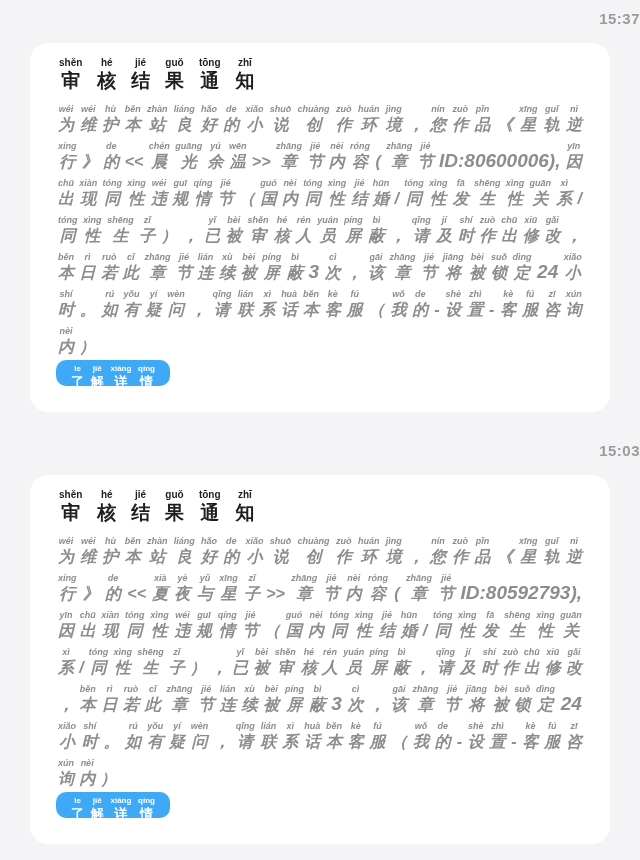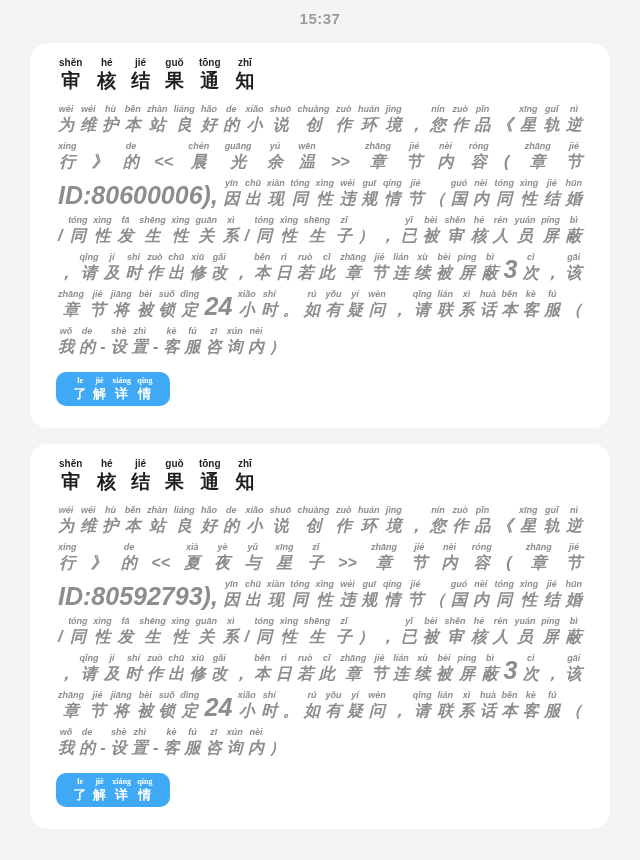--- a/index.html
+++ b/index.html
@@ -13,21 +13,21 @@
   }
   *{box-sizing:border-box;}
   html,body{margin:0;padding:0;}
   body{
     width:640px;height:860px;overflow:hidden;
     background:var(--page-bg);
     font-family:"Liberation Sans",sans-serif;
   }
   .screen{width:640px;height:860px;}
   .timestamp{
-    text-align:center;
+    text-align:right;
     color:var(--timestamp-text);
     font-size:15px;font-weight:700;letter-spacing:.5px;
     padding-top:10px;
   }
   .timestamp.second{padding-top:30px;}
   .card{
     background:var(--card-bg);
     border-radius:18px;
     margin:16px 30px 0 30px;
     padding:14px 26px 22px 26px;
@@ -38,49 +38,49 @@
   .title .ch{font-size:19px;line-height:23px;font-weight:700;color:var(--title-text);}
   .body{
     text-align:justify;
     font-size:4px; 
     color:var(--body-text);
     font-style:italic;
   }
   .tok{display:inline-block;vertical-align:baseline;margin:3px 2px;}
   .py{display:block;text-align:center;font-size:9px;line-height:11px;font-weight:700;color:inherit;}
   .ch{display:block;text-align:center;font-size:16px;line-height:20px;font-weight:600;color:inherit;}
-  .body .tok.latin .ch{font-size:25px;font-weight:700;letter-spacing:0;}
+  .body .tok.latin .ch{font-size:19px;font-weight:700;letter-spacing:0;}
   .detail-btn{
     display:inline-block;
-    margin-top:12px;
-    min-width:114px;height:34px;
+    min-width:114px;height:26px;
     padding:4px 10px 5px 10px;
     border:none;border-radius:10px;
     background:var(--button-bg);
     color:var(--button-text);
     text-align:center;cursor:pointer;
-    font-family:Liberation Serif, serif;
+    font-family:Liberation Sans, sans-serif;
   }
   .detail-btn .tok{margin:0 1.5px;}
   .detail-btn .py{font-size:8px;line-height:10px;font-weight:700;}
   .detail-btn .ch{font-size:13px;line-height:16px;font-weight:700;}
 </style>
 </head>
 <body>
 
 <div class="screen">
 
   <div class="timestamp">15:37</div>
 
   <section class="card">
     <h1 class="title"><span class="tok"><span class="py">shěn</span><span class="ch">审</span></span> <span class="tok"><span class="py">hé</span><span class="ch">核</span></span> <span class="tok"><span class="py">jié</span><span class="ch">结</span></span> <span class="tok"><span class="py">guǒ</span><span class="ch">果</span></span> <span class="tok"><span class="py">tōng</span><span class="ch">通</span></span> <span class="tok"><span class="py">zhī</span><span class="ch">知</span></span> </h1>
     <div class="body"><span class="tok"><span class="py">wéi</span><span class="ch">为</span></span> <span class="tok"><span class="py">wéi</span><span class="ch">维</span></span> <span class="tok"><span class="py">hù</span><span class="ch">护</span></span> <span class="tok"><span class="py">běn</span><span class="ch">本</span></span> <span class="tok"><span class="py">zhàn</span><span class="ch">站</span></span> <span class="tok"><span class="py">liáng</span><span class="ch">良</span></span> <span class="tok"><span class="py">hǎo</span><span class="ch">好</span></span> <span class="tok"><span class="py">de</span><span class="ch">的</span></span> <span class="tok"><span class="py">xiǎo</span><span class="ch">小</span></span> <span class="tok"><span class="py">shuō</span><span class="ch">说</span></span> <span class="tok"><span class="py">chuàng</span><span class="ch">创</span></span> <span class="tok"><span class="py">zuò</span><span class="ch">作</span></span> <span class="tok"><span class="py">huán</span><span class="ch">环</span></span> <span class="tok"><span class="py">jìng</span><span class="ch">境</span></span> <span class="tok"><span class="ch">，</span></span> <span class="tok"><span class="py">nín</span><span class="ch">您</span></span> <span class="tok"><span class="py">zuò</span><span class="ch">作</span></span> <span class="tok"><span class="py">pǐn</span><span class="ch">品</span></span> <span class="tok"><span class="ch">《</span></span> <span class="tok"><span class="py">xīng</span><span class="ch">星</span></span> <span class="tok"><span class="py">guǐ</span><span class="ch">轨</span></span> <span class="tok"><span class="py">nì</span><span class="ch">逆</span></span> <span class="tok"><span class="py">xíng</span><span class="ch">行</span></span> <span class="tok"><span class="ch">》</span></span> <span class="tok"><span class="py">de</span><span class="ch">的</span></span> <span class="tok"><span class="ch">&lt;&lt;</span></span> <span class="tok"><span class="py">chén</span><span class="ch">晨</span></span> <span class="tok"><span class="py">guāng</span><span class="ch">光</span></span> <span class="tok"><span class="py">yú</span><span class="ch">余</span></span> <span class="tok"><span class="py">wēn</span><span class="ch">温</span></span> <span class="tok"><span class="ch">&gt;&gt;</span></span> <span class="tok"><span class="py">zhāng</span><span class="ch">章</span></span> <span class="tok"><span class="py">jié</span><span class="ch">节</span></span> <span class="tok"><span class="py">nèi</span><span class="ch">内</span></span> <span class="tok"><span class="py">róng</span><span class="ch">容</span></span> <span class="tok"><span class="ch">(</span></span> <span class="tok"><span class="py">zhāng</span><span class="ch">章</span></span> <span class="tok"><span class="py">jié</span><span class="ch">节</span></span> <span class="tok latin"><span class="ch">ID:80600006),</span></span> <span class="tok"><span class="py">yīn</span><span class="ch">因</span></span> <span class="tok"><span class="py">chū</span><span class="ch">出</span></span> <span class="tok"><span class="py">xiàn</span><span class="ch">现</span></span> <span class="tok"><span class="py">tóng</span><span class="ch">同</span></span> <span class="tok"><span class="py">xìng</span><span class="ch">性</span></span> <span class="tok"><span class="py">wéi</span><span class="ch">违</span></span> <span class="tok"><span class="py">guī</span><span class="ch">规</span></span> <span class="tok"><span class="py">qíng</span><span class="ch">情</span></span> <span class="tok"><span class="py">jié</span><span class="ch">节</span></span> <span class="tok"><span class="ch">（</span></span> <span class="tok"><span class="py">guó</span><span class="ch">国</span></span> <span class="tok"><span class="py">nèi</span><span class="ch">内</span></span> <span class="tok"><span class="py">tóng</span><span class="ch">同</span></span> <span class="tok"><span class="py">xìng</span><span class="ch">性</span></span> <span class="tok"><span class="py">jié</span><span class="ch">结</span></span> <span class="tok"><span class="py">hūn</span><span class="ch">婚</span></span> <span class="tok"><span class="ch">/</span></span> <span class="tok"><span class="py">tóng</span><span class="ch">同</span></span> <span class="tok"><span class="py">xìng</span><span class="ch">性</span></span> <span class="tok"><span class="py">fā</span><span class="ch">发</span></span> <span class="tok"><span class="py">shēng</span><span class="ch">生</span></span> <span class="tok"><span class="py">xìng</span><span class="ch">性</span></span> <span class="tok"><span class="py">guān</span><span class="ch">关</span></span> <span class="tok"><span class="py">xì</span><span class="ch">系</span></span> <span class="tok"><span class="ch">/</span></span> <span class="tok"><span class="py">tóng</span><span class="ch">同</span></span> <span class="tok"><span class="py">xìng</span><span class="ch">性</span></span> <span class="tok"><span class="py">shēng</span><span class="ch">生</span></span> <span class="tok"><span class="py">zǐ</span><span class="ch">子</span></span> <span class="tok"><span class="ch">）</span></span> <span class="tok"><span class="ch">，</span></span> <span class="tok"><span class="py">yǐ</span><span class="ch">已</span></span> <span class="tok"><span class="py">bèi</span><span class="ch">被</span></span> <span class="tok"><span class="py">shěn</span><span class="ch">审</span></span> <span class="tok"><span class="py">hé</span><span class="ch">核</span></span> <span class="tok"><span class="py">rén</span><span class="ch">人</span></span> <span class="tok"><span class="py">yuán</span><span class="ch">员</span></span> <span class="tok"><span class="py">píng</span><span class="ch">屏</span></span> <span class="tok"><span class="py">bì</span><span class="ch">蔽</span></span> <span class="tok"><span class="ch">，</span></span> <span class="tok"><span class="py">qǐng</span><span class="ch">请</span></span> <span class="tok"><span class="py">jí</span><span class="ch">及</span></span> <span class="tok"><span class="py">shí</span><span class="ch">时</span></span> <span class="tok"><span class="py">zuò</span><span class="ch">作</span></span> <span class="tok"><span class="py">chū</span><span class="ch">出</span></span> <span class="tok"><span class="py">xiū</span><span class="ch">修</span></span> <span class="tok"><span class="py">gǎi</span><span class="ch">改</span></span> <span class="tok"><span class="ch">，</span></span> <span class="tok"><span class="py">běn</span><span class="ch">本</span></span> <span class="tok"><span class="py">rì</span><span class="ch">日</span></span> <span class="tok"><span class="py">ruò</span><span class="ch">若</span></span> <span class="tok"><span class="py">cǐ</span><span class="ch">此</span></span> <span class="tok"><span class="py">zhāng</span><span class="ch">章</span></span> <span class="tok"><span class="py">jié</span><span class="ch">节</span></span> <span class="tok"><span class="py">lián</span><span class="ch">连</span></span> <span class="tok"><span class="py">xù</span><span class="ch">续</span></span> <span class="tok"><span class="py">bèi</span><span class="ch">被</span></span> <span class="tok"><span class="py">píng</span><span class="ch">屏</span></span> <span class="tok"><span class="py">bì</span><span class="ch">蔽</span></span> <span class="tok latin"><span class="ch">3</span></span> <span class="tok"><span class="py">cì</span><span class="ch">次</span></span> <span class="tok"><span class="ch">，</span></span> <span class="tok"><span class="py">gāi</span><span class="ch">该</span></span> <span class="tok"><span class="py">zhāng</span><span class="ch">章</span></span> <span class="tok"><span class="py">jié</span><span class="ch">节</span></span> <span class="tok"><span class="py">jiāng</span><span class="ch">将</span></span> <span class="tok"><span class="py">bèi</span><span class="ch">被</span></span> <span class="tok"><span class="py">suǒ</span><span class="ch">锁</span></span> <span class="tok"><span class="py">dìng</span><span class="ch">定</span></span> <span class="tok latin"><span class="ch">24</span></span> <span class="tok"><span class="py">xiǎo</span><span class="ch">小</span></span> <span class="tok"><span class="py">shí</span><span class="ch">时</span></span> <span class="tok"><span class="ch">。</span></span> <span class="tok"><span class="py">rú</span><span class="ch">如</span></span> <span class="tok"><span class="py">yǒu</span><span class="ch">有</span></span> <span class="tok"><span class="py">yí</span><span class="ch">疑</span></span> <span class="tok"><span class="py">wèn</span><span class="ch">问</span></span> <span class="tok"><span class="ch">，</span></span> <span class="tok"><span class="py">qǐng</span><span class="ch">请</span></span> <span class="tok"><span class="py">lián</span><span class="ch">联</span></span> <span class="tok"><span class="py">xì</span><span class="ch">系</span></span> <span class="tok"><span class="py">huà</span><span class="ch">话</span></span> <span class="tok"><span class="py">běn</span><span class="ch">本</span></span> <span class="tok"><span class="py">kè</span><span class="ch">客</span></span> <span class="tok"><span class="py">fú</span><span class="ch">服</span></span> <span class="tok"><span class="ch">（</span></span> <span class="tok"><span class="py">wǒ</span><span class="ch">我</span></span> <span class="tok"><span class="py">de</span><span class="ch">的</span></span> <span class="tok"><span class="ch">-</span></span> <span class="tok"><span class="py">shè</span><span class="ch">设</span></span> <span class="tok"><span class="py">zhì</span><span class="ch">置</span></span> <span class="tok"><span class="ch">-</span></span> <span class="tok"><span class="py">kè</span><span class="ch">客</span></span> <span class="tok"><span class="py">fú</span><span class="ch">服</span></span> <span class="tok"><span class="py">zī</span><span class="ch">咨</span></span> <span class="tok"><span class="py">xún</span><span class="ch">询</span></span> <span class="tok"><span class="py">nèi</span><span class="ch">内</span></span> <span class="tok"><span class="ch">）</span></span> </div>
     <button class="detail-btn" title="了解详情"><span class="tok"><span class="py">le</span><span class="ch">了</span></span> <span class="tok"><span class="py">jiě</span><span class="ch">解</span></span> <span class="tok"><span class="py">xiáng</span><span class="ch">详</span></span> <span class="tok"><span class="py">qíng</span><span class="ch">情</span></span> </button>
   </section>
 
+  <div class="timestamp second">15:03</div>
 
   <section class="card">
     <h1 class="title"><span class="tok"><span class="py">shěn</span><span class="ch">审</span></span> <span class="tok"><span class="py">hé</span><span class="ch">核</span></span> <span class="tok"><span class="py">jié</span><span class="ch">结</span></span> <span class="tok"><span class="py">guǒ</span><span class="ch">果</span></span> <span class="tok"><span class="py">tōng</span><span class="ch">通</span></span> <span class="tok"><span class="py">zhī</span><span class="ch">知</span></span> </h1>
     <div class="body"><span class="tok"><span class="py">wéi</span><span class="ch">为</span></span> <span class="tok"><span class="py">wéi</span><span class="ch">维</span></span> <span class="tok"><span class="py">hù</span><span class="ch">护</span></span> <span class="tok"><span class="py">běn</span><span class="ch">本</span></span> <span class="tok"><span class="py">zhàn</span><span class="ch">站</span></span> <span class="tok"><span class="py">liáng</span><span class="ch">良</span></span> <span class="tok"><span class="py">hǎo</span><span class="ch">好</span></span> <span class="tok"><span class="py">de</span><span class="ch">的</span></span> <span class="tok"><span class="py">xiǎo</span><span class="ch">小</span></span> <span class="tok"><span class="py">shuō</span><span class="ch">说</span></span> <span class="tok"><span class="py">chuàng</span><span class="ch">创</span></span> <span class="tok"><span class="py">zuò</span><span class="ch">作</span></span> <span class="tok"><span class="py">huán</span><span class="ch">环</span></span> <span class="tok"><span class="py">jìng</span><span class="ch">境</span></span> <span class="tok"><span class="ch">，</span></span> <span class="tok"><span class="py">nín</span><span class="ch">您</span></span> <span class="tok"><span class="py">zuò</span><span class="ch">作</span></span> <span class="tok"><span class="py">pǐn</span><span class="ch">品</span></span> <span class="tok"><span class="ch">《</span></span> <span class="tok"><span class="py">xīng</span><span class="ch">星</span></span> <span class="tok"><span class="py">guǐ</span><span class="ch">轨</span></span> <span class="tok"><span class="py">nì</span><span class="ch">逆</span></span> <span class="tok"><span class="py">xíng</span><span class="ch">行</span></span> <span class="tok"><span class="ch">》</span></span> <span class="tok"><span class="py">de</span><span class="ch">的</span></span> <span class="tok"><span class="ch">&lt;&lt;</span></span> <span class="tok"><span class="py">xià</span><span class="ch">夏</span></span> <span class="tok"><span class="py">yè</span><span class="ch">夜</span></span> <span class="tok"><span class="py">yǔ</span><span class="ch">与</span></span> <span class="tok"><span class="py">xīng</span><span class="ch">星</span></span> <span class="tok"><span class="py">zǐ</span><span class="ch">子</span></span> <span class="tok"><span class="ch">&gt;&gt;</span></span> <span class="tok"><span class="py">zhāng</span><span class="ch">章</span></span> <span class="tok"><span class="py">jié</span><span class="ch">节</span></span> <span class="tok"><span class="py">nèi</span><span class="ch">内</span></span> <span class="tok"><span class="py">róng</span><span class="ch">容</span></span> <span class="tok"><span class="ch">(</span></span> <span class="tok"><span class="py">zhāng</span><span class="ch">章</span></span> <span class="tok"><span class="py">jié</span><span class="ch">节</span></span> <span class="tok latin"><span class="ch">ID:80592793),</span></span> <span class="tok"><span class="py">yīn</span><span class="ch">因</span></span> <span class="tok"><span class="py">chū</span><span class="ch">出</span></span> <span class="tok"><span class="py">xiàn</span><span class="ch">现</span></span> <span class="tok"><span class="py">tóng</span><span class="ch">同</span></span> <span class="tok"><span class="py">xìng</span><span class="ch">性</span></span> <span class="tok"><span class="py">wéi</span><span class="ch">违</span></span> <span class="tok"><span class="py">guī</span><span class="ch">规</span></span> <span class="tok"><span class="py">qíng</span><span class="ch">情</span></span> <span class="tok"><span class="py">jié</span><span class="ch">节</span></span> <span class="tok"><span class="ch">（</span></span> <span class="tok"><span class="py">guó</span><span class="ch">国</span></span> <span class="tok"><span class="py">nèi</span><span class="ch">内</span></span> <span class="tok"><span class="py">tóng</span><span class="ch">同</span></span> <span class="tok"><span class="py">xìng</span><span class="ch">性</span></span> <span class="tok"><span class="py">jié</span><span class="ch">结</span></span> <span class="tok"><span class="py">hūn</span><span class="ch">婚</span></span> <span class="tok"><span class="ch">/</span></span> <span class="tok"><span class="py">tóng</span><span class="ch">同</span></span> <span class="tok"><span class="py">xìng</span><span class="ch">性</span></span> <span class="tok"><span class="py">fā</span><span class="ch">发</span></span> <span class="tok"><span class="py">shēng</span><span class="ch">生</span></span> <span class="tok"><span class="py">xìng</span><span class="ch">性</span></span> <span class="tok"><span class="py">guān</span><span class="ch">关</span></span> <span class="tok"><span class="py">xì</span><span class="ch">系</span></span> <span class="tok"><span class="ch">/</span></span> <span class="tok"><span class="py">tóng</span><span class="ch">同</span></span> <span class="tok"><span class="py">xìng</span><span class="ch">性</span></span> <span class="tok"><span class="py">shēng</span><span class="ch">生</span></span> <span class="tok"><span class="py">zǐ</span><span class="ch">子</span></span> <span class="tok"><span class="ch">）</span></span> <span class="tok"><span class="ch">，</span></span> <span class="tok"><span class="py">yǐ</span><span class="ch">已</span></span> <span class="tok"><span class="py">bèi</span><span class="ch">被</span></span> <span class="tok"><span class="py">shěn</span><span class="ch">审</span></span> <span class="tok"><span class="py">hé</span><span class="ch">核</span></span> <span class="tok"><span class="py">rén</span><span class="ch">人</span></span> <span class="tok"><span class="py">yuán</span><span class="ch">员</span></span> <span class="tok"><span class="py">píng</span><span class="ch">屏</span></span> <span class="tok"><span class="py">bì</span><span class="ch">蔽</span></span> <span class="tok"><span class="ch">，</span></span> <span class="tok"><span class="py">qǐng</span><span class="ch">请</span></span> <span class="tok"><span class="py">jí</span><span class="ch">及</span></span> <span class="tok"><span class="py">shí</span><span class="ch">时</span></span> <span class="tok"><span class="py">zuò</span><span class="ch">作</span></span> <span class="tok"><span class="py">chū</span><span class="ch">出</span></span> <span class="tok"><span class="py">xiū</span><span class="ch">修</span></span> <span class="tok"><span class="py">gǎi</span><span class="ch">改</span></span> <span class="tok"><span class="ch">，</span></span> <span class="tok"><span class="py">běn</span><span class="ch">本</span></span> <span class="tok"><span class="py">rì</span><span class="ch">日</span></span> <span class="tok"><span class="py">ruò</span><span class="ch">若</span></span> <span class="tok"><span class="py">cǐ</span><span class="ch">此</span></span> <span class="tok"><span class="py">zhāng</span><span class="ch">章</span></span> <span class="tok"><span class="py">jié</span><span class="ch">节</span></span> <span class="tok"><span class="py">lián</span><span class="ch">连</span></span> <span class="tok"><span class="py">xù</span><span class="ch">续</span></span> <span class="tok"><span class="py">bèi</span><span class="ch">被</span></span> <span class="tok"><span class="py">píng</span><span class="ch">屏</span></span> <span class="tok"><span class="py">bì</span><span class="ch">蔽</span></span> <span class="tok latin"><span class="ch">3</span></span> <span class="tok"><span class="py">cì</span><span class="ch">次</span></span> <span class="tok"><span class="ch">，</span></span> <span class="tok"><span class="py">gāi</span><span class="ch">该</span></span> <span class="tok"><span class="py">zhāng</span><span class="ch">章</span></span> <span class="tok"><span class="py">jié</span><span class="ch">节</span></span> <span class="tok"><span class="py">jiāng</span><span class="ch">将</span></span> <span class="tok"><span class="py">bèi</span><span class="ch">被</span></span> <span class="tok"><span class="py">suǒ</span><span class="ch">锁</span></span> <span class="tok"><span class="py">dìng</span><span class="ch">定</span></span> <span class="tok latin"><span class="ch">24</span></span> <span class="tok"><span class="py">xiǎo</span><span class="ch">小</span></span> <span class="tok"><span class="py">shí</span><span class="ch">时</span></span> <span class="tok"><span class="ch">。</span></span> <span class="tok"><span class="py">rú</span><span class="ch">如</span></span> <span class="tok"><span class="py">yǒu</span><span class="ch">有</span></span> <span class="tok"><span class="py">yí</span><span class="ch">疑</span></span> <span class="tok"><span class="py">wèn</span><span class="ch">问</span></span> <span class="tok"><span class="ch">，</span></span> <span class="tok"><span class="py">qǐng</span><span class="ch">请</span></span> <span class="tok"><span class="py">lián</span><span class="ch">联</span></span> <span class="tok"><span class="py">xì</span><span class="ch">系</span></span> <span class="tok"><span class="py">huà</span><span class="ch">话</span></span> <span class="tok"><span class="py">běn</span><span class="ch">本</span></span> <span class="tok"><span class="py">kè</span><span class="ch">客</span></span> <span class="tok"><span class="py">fú</span><span class="ch">服</span></span> <span class="tok"><span class="ch">（</span></span> <span class="tok"><span class="py">wǒ</span><span class="ch">我</span></span> <span class="tok"><span class="py">de</span><span class="ch">的</span></span> <span class="tok"><span class="ch">-</span></span> <span class="tok"><span class="py">shè</span><span class="ch">设</span></span> <span class="tok"><span class="py">zhì</span><span class="ch">置</span></span> <span class="tok"><span class="ch">-</span></span> <span class="tok"><span class="py">kè</span><span class="ch">客</span></span> <span class="tok"><span class="py">fú</span><span class="ch">服</span></span> <span class="tok"><span class="py">zī</span><span class="ch">咨</span></span> <span class="tok"><span class="py">xún</span><span class="ch">询</span></span> <span class="tok"><span class="py">nèi</span><span class="ch">内</span></span> <span class="tok"><span class="ch">）</span></span> </div>
     <button class="detail-btn" title="了解详情"><span class="tok"><span class="py">le</span><span class="ch">了</span></span> <span class="tok"><span class="py">jiě</span><span class="ch">解</span></span> <span class="tok"><span class="py">xiáng</span><span class="ch">详</span></span> <span class="tok"><span class="py">qíng</span><span class="ch">情</span></span> </button>
   </section>
 
 </div>
 
 </body></html>

